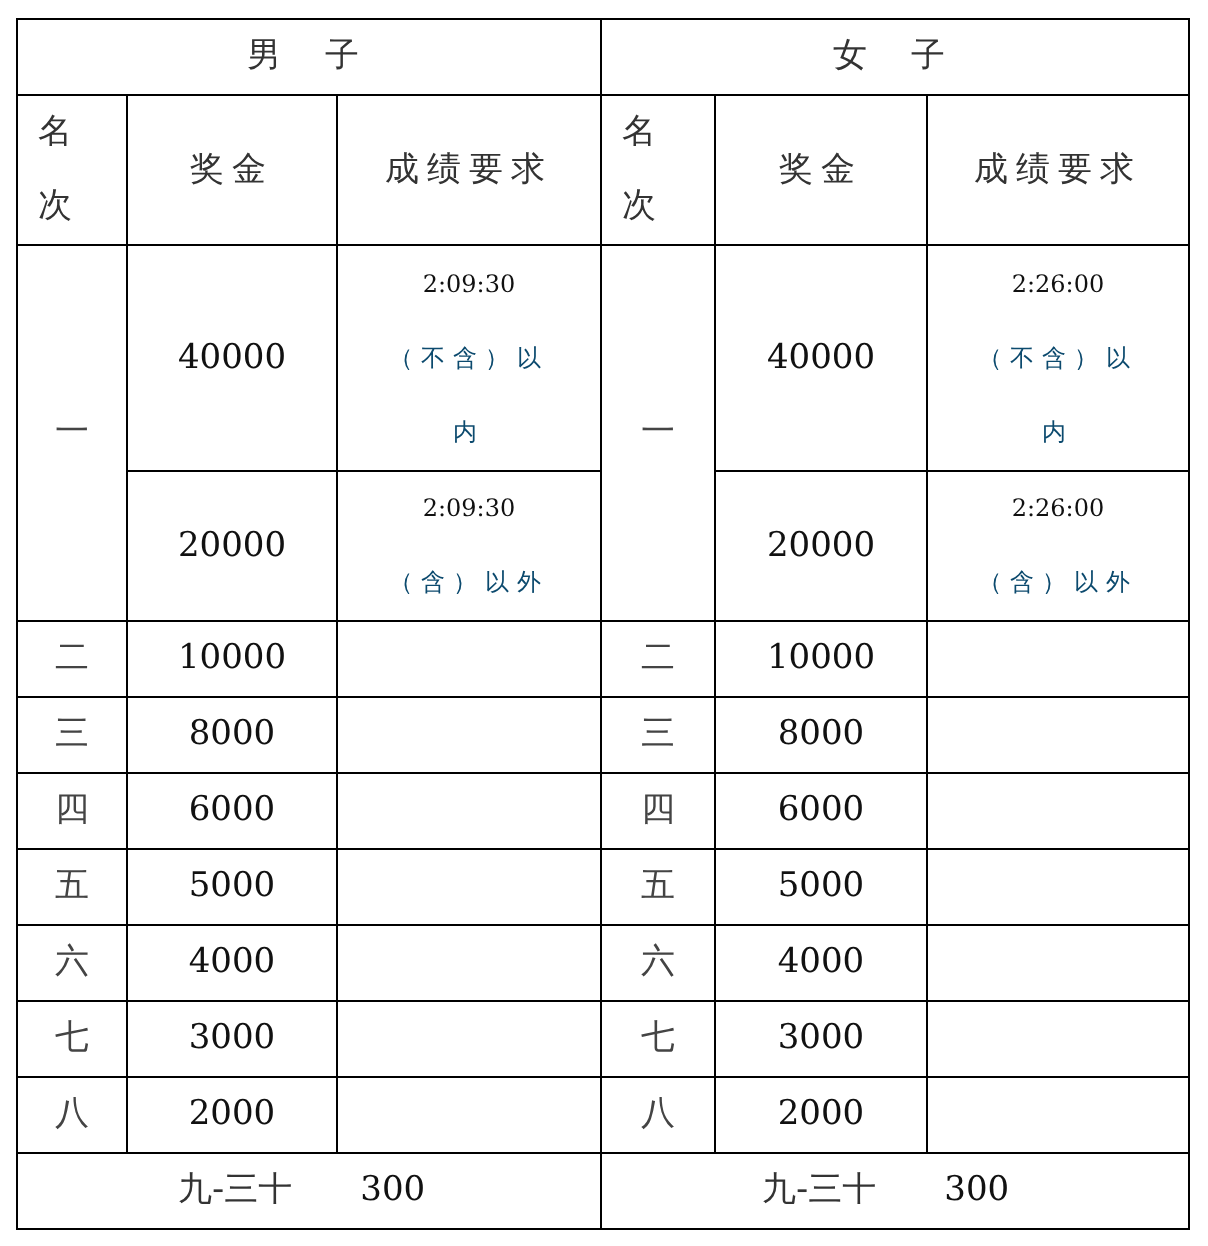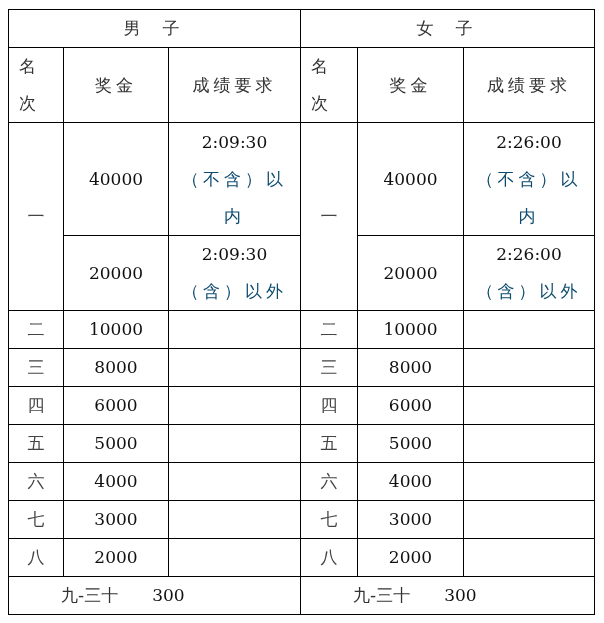--- a/index.html
+++ b/index.html
@@ -4,24 +4,24 @@
 <style>
   html,body{margin:0;padding:0;background:#ffffff;}
   body{width:604px;height:623px;position:relative;overflow:hidden;
     font-family:"DejaVu Serif","Liberation Serif",serif;color:#111;}
   table{position:absolute;left:8px;top:9px;border-collapse:collapse;table-layout:fixed;}
   td{border:1.3px solid #000;text-align:center;vertical-align:middle;padding:0;
      font-size:17px;line-height:37px;}
   td.cjk{font-family:"DejaVu Sans","Liberation Sans",sans-serif;font-weight:300;color:#333;}
   .hdr{letter-spacing:22px;padding-left:16px;}
   .stack{display:block;text-align:left;padding-left:10px;line-height:37px;}
-  .cond{line-height:37px;font-size:17px;margin-left:12px;}
+  .cond{line-height:37px;font-size:12px;margin-left:12px;}
   .cond .t{font-family:"DejaVu Serif","Liberation Serif",serif;color:#111;}
   .cond .z{font-family:"DejaVu Sans","Liberation Sans",sans-serif;color:#0c4a6e;letter-spacing:4px;}
-  .foot{text-align:left;padding-left:52px;}
+  .foot{text-align:left;padding-left:80px;}
   .foot .a{font-family:"DejaVu Sans","Liberation Sans",sans-serif;color:#333;}
   .foot .b{margin-left:34px;font-family:"DejaVu Serif","Liberation Serif",serif;color:#111;}
   .rank{font-family:"DejaVu Sans","Liberation Sans",sans-serif;color:#444;font-weight:300;}
 </style>
 </head>
 <body>
 
 <table>
   <colgroup>
     <col style="width:55px">

